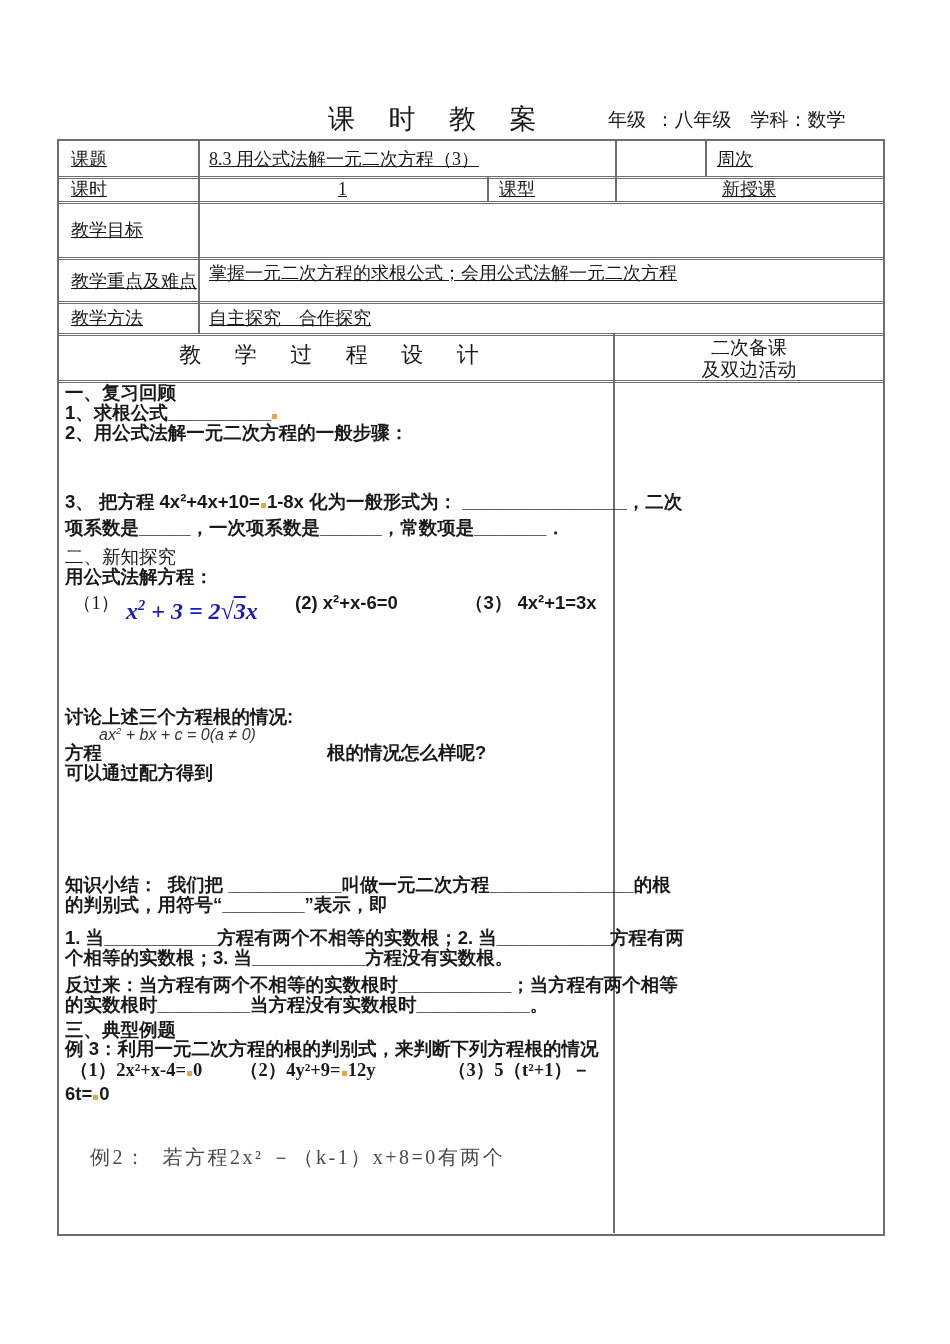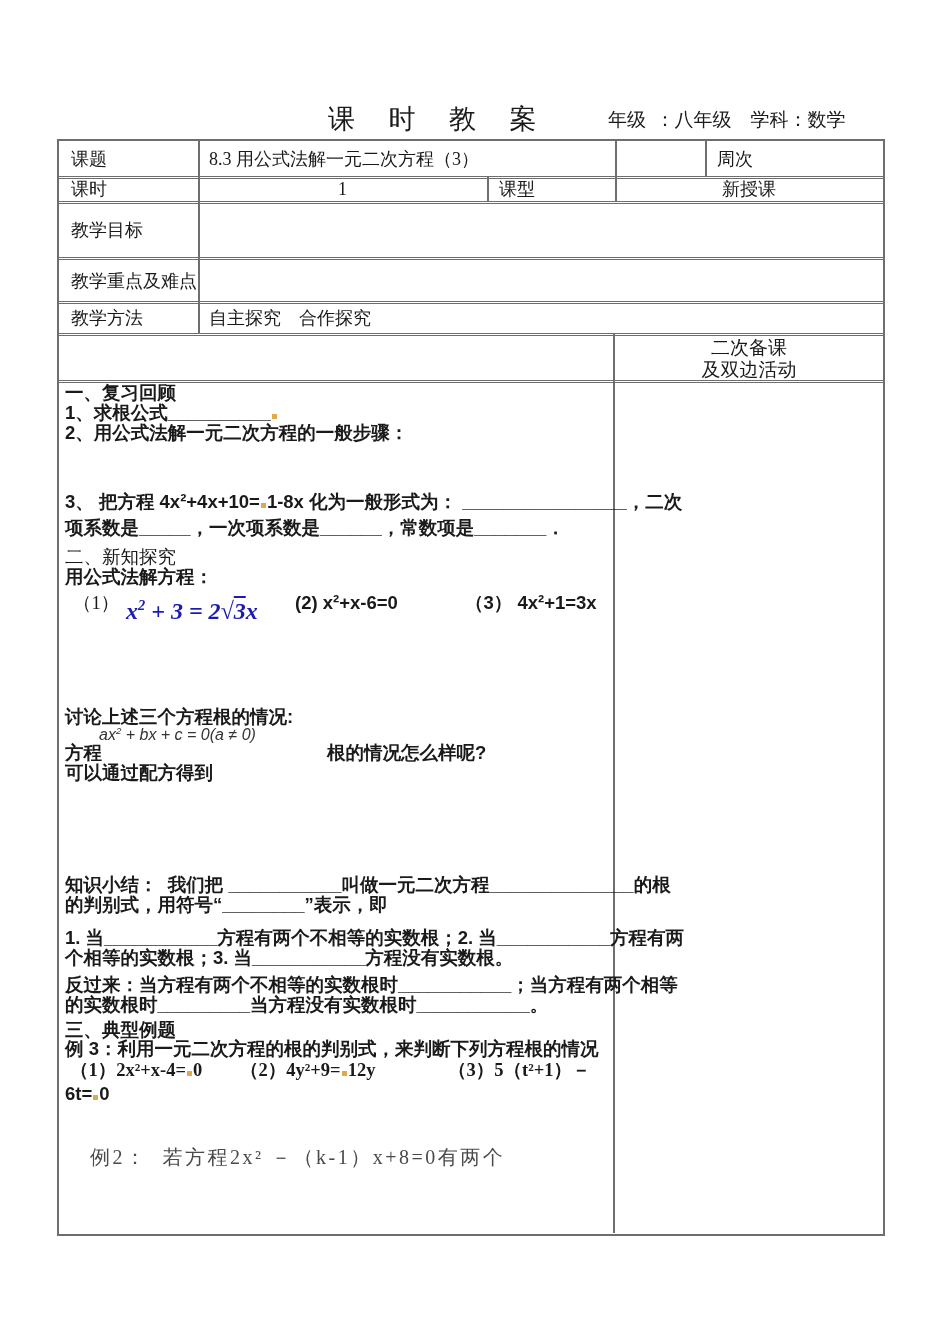--- a/index.html
+++ b/index.html
@@ -9,21 +9,21 @@
   .abs{position:absolute;}
   .line{white-space:pre;}
   
   .doc-title{left:328px;top:101px;font-size:27px;letter-spacing:13px;font-family:Liberation Sans, sans-serif;}
   .doc-meta{left:608px;top:107px;font-size:19px;font-family:"Liberation Serif",serif;white-space:pre;}
   
   .tbl{left:57px;top:139px;width:828px;height:1097px;border:2px solid #6e6e6e;box-sizing:border-box;}
   .hline{position:absolute;left:0;width:824px;height:0;border-top:3px double #6e6e6e;}
   .vline{position:absolute;width:0;border-left:2px solid #6e6e6e;}
   .cell{position:absolute;font-size:18px;line-height:22px;}
-  .cell.serif{font-family:"Liberation Serif",serif;}
+  .cell.serif{font-family:"Liberation Serif",serif;text-decoration:underline;}
   .ctr{text-align:center;}
   
   .proc-left{left:0;top:199px;width:554px;text-align:center;font-size:22px;letter-spacing:14px;
              font-family:"Liberation Serif",serif;}
   .proc-right{left:554px;top:196px;width:272px;text-align:center;font-size:19px;line-height:22px;
              font-family:"Liberation Serif",serif;}
   
   .blk{position:absolute;font-size:18.5px;font-weight:bold;line-height:20px;white-space:pre;}
   .blk.nb{font-weight:500;}
   .blk.srf{font-family:"Liberation Serif",serif;}
@@ -65,24 +65,26 @@
     <div class="cell serif" style="left:720px;top:7px"></div>
 
     <div class="cell serif" style="left:12px;top:37px">课时</div>
     <div class="cell serif ctr" style="left:139px;top:37px;width:289px">1</div>
     <div class="cell serif" style="left:440px;top:37px">课型</div>
     <div class="cell serif ctr" style="left:556px;top:37px;width:268px">新授课</div>
 
     <div class="cell serif" style="left:12px;top:78px">教学目标</div>
 
     <div class="cell serif" style="left:12px;top:129px">教学重点及难点</div>
+    <div class="cell serif" style="left:150px;top:121px">掌握一元二次方程的求根公式；会用公式法解一元二次方程</div>
 
     <div class="cell serif" style="left:12px;top:166px">教学方法</div>
     <div class="cell serif line" style="left:150px;top:166px">自主探究　合作探究</div>
 
+    <div class="abs proc-left" style="position:absolute">教  学  过  程  设  计</div>
     <div class="abs proc-right" style="position:absolute">
       <div>二次备课</div>
       <div>及双边活动</div>
     </div>
 
     <div class="blk" style="left:6px;top:242px">一、复习回顾</div>
 
     <div class="blk" style="left:6px;top:262px"><span>1、求根公式</span><span>__________</span><span class="dot"></span></div>
 
     <div class="blk" style="left:6px;top:282px">2、用公式法解一元二次方程的一般步骤：</div>

